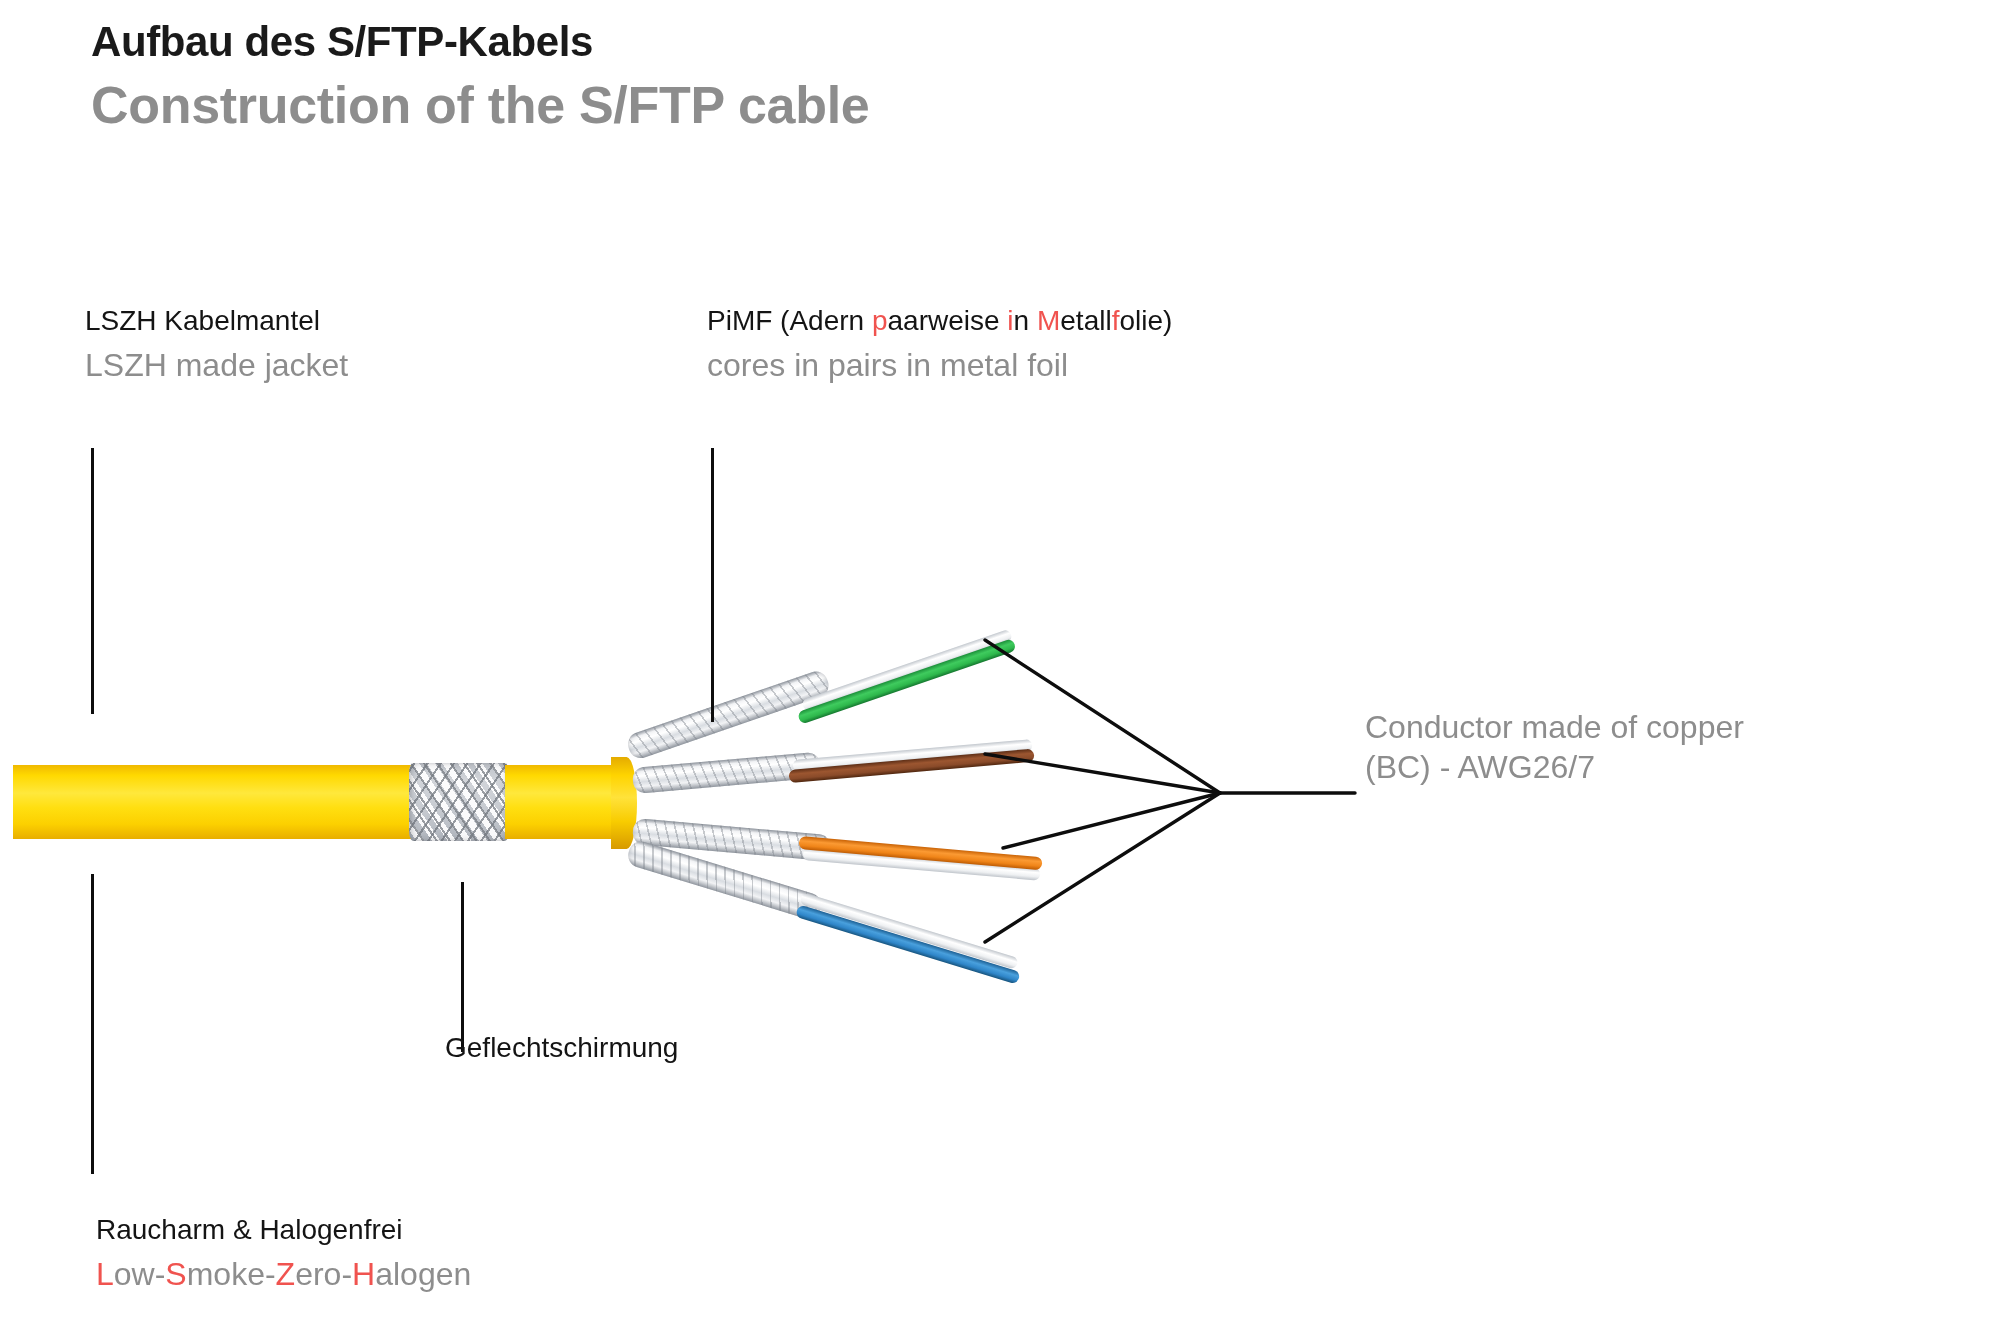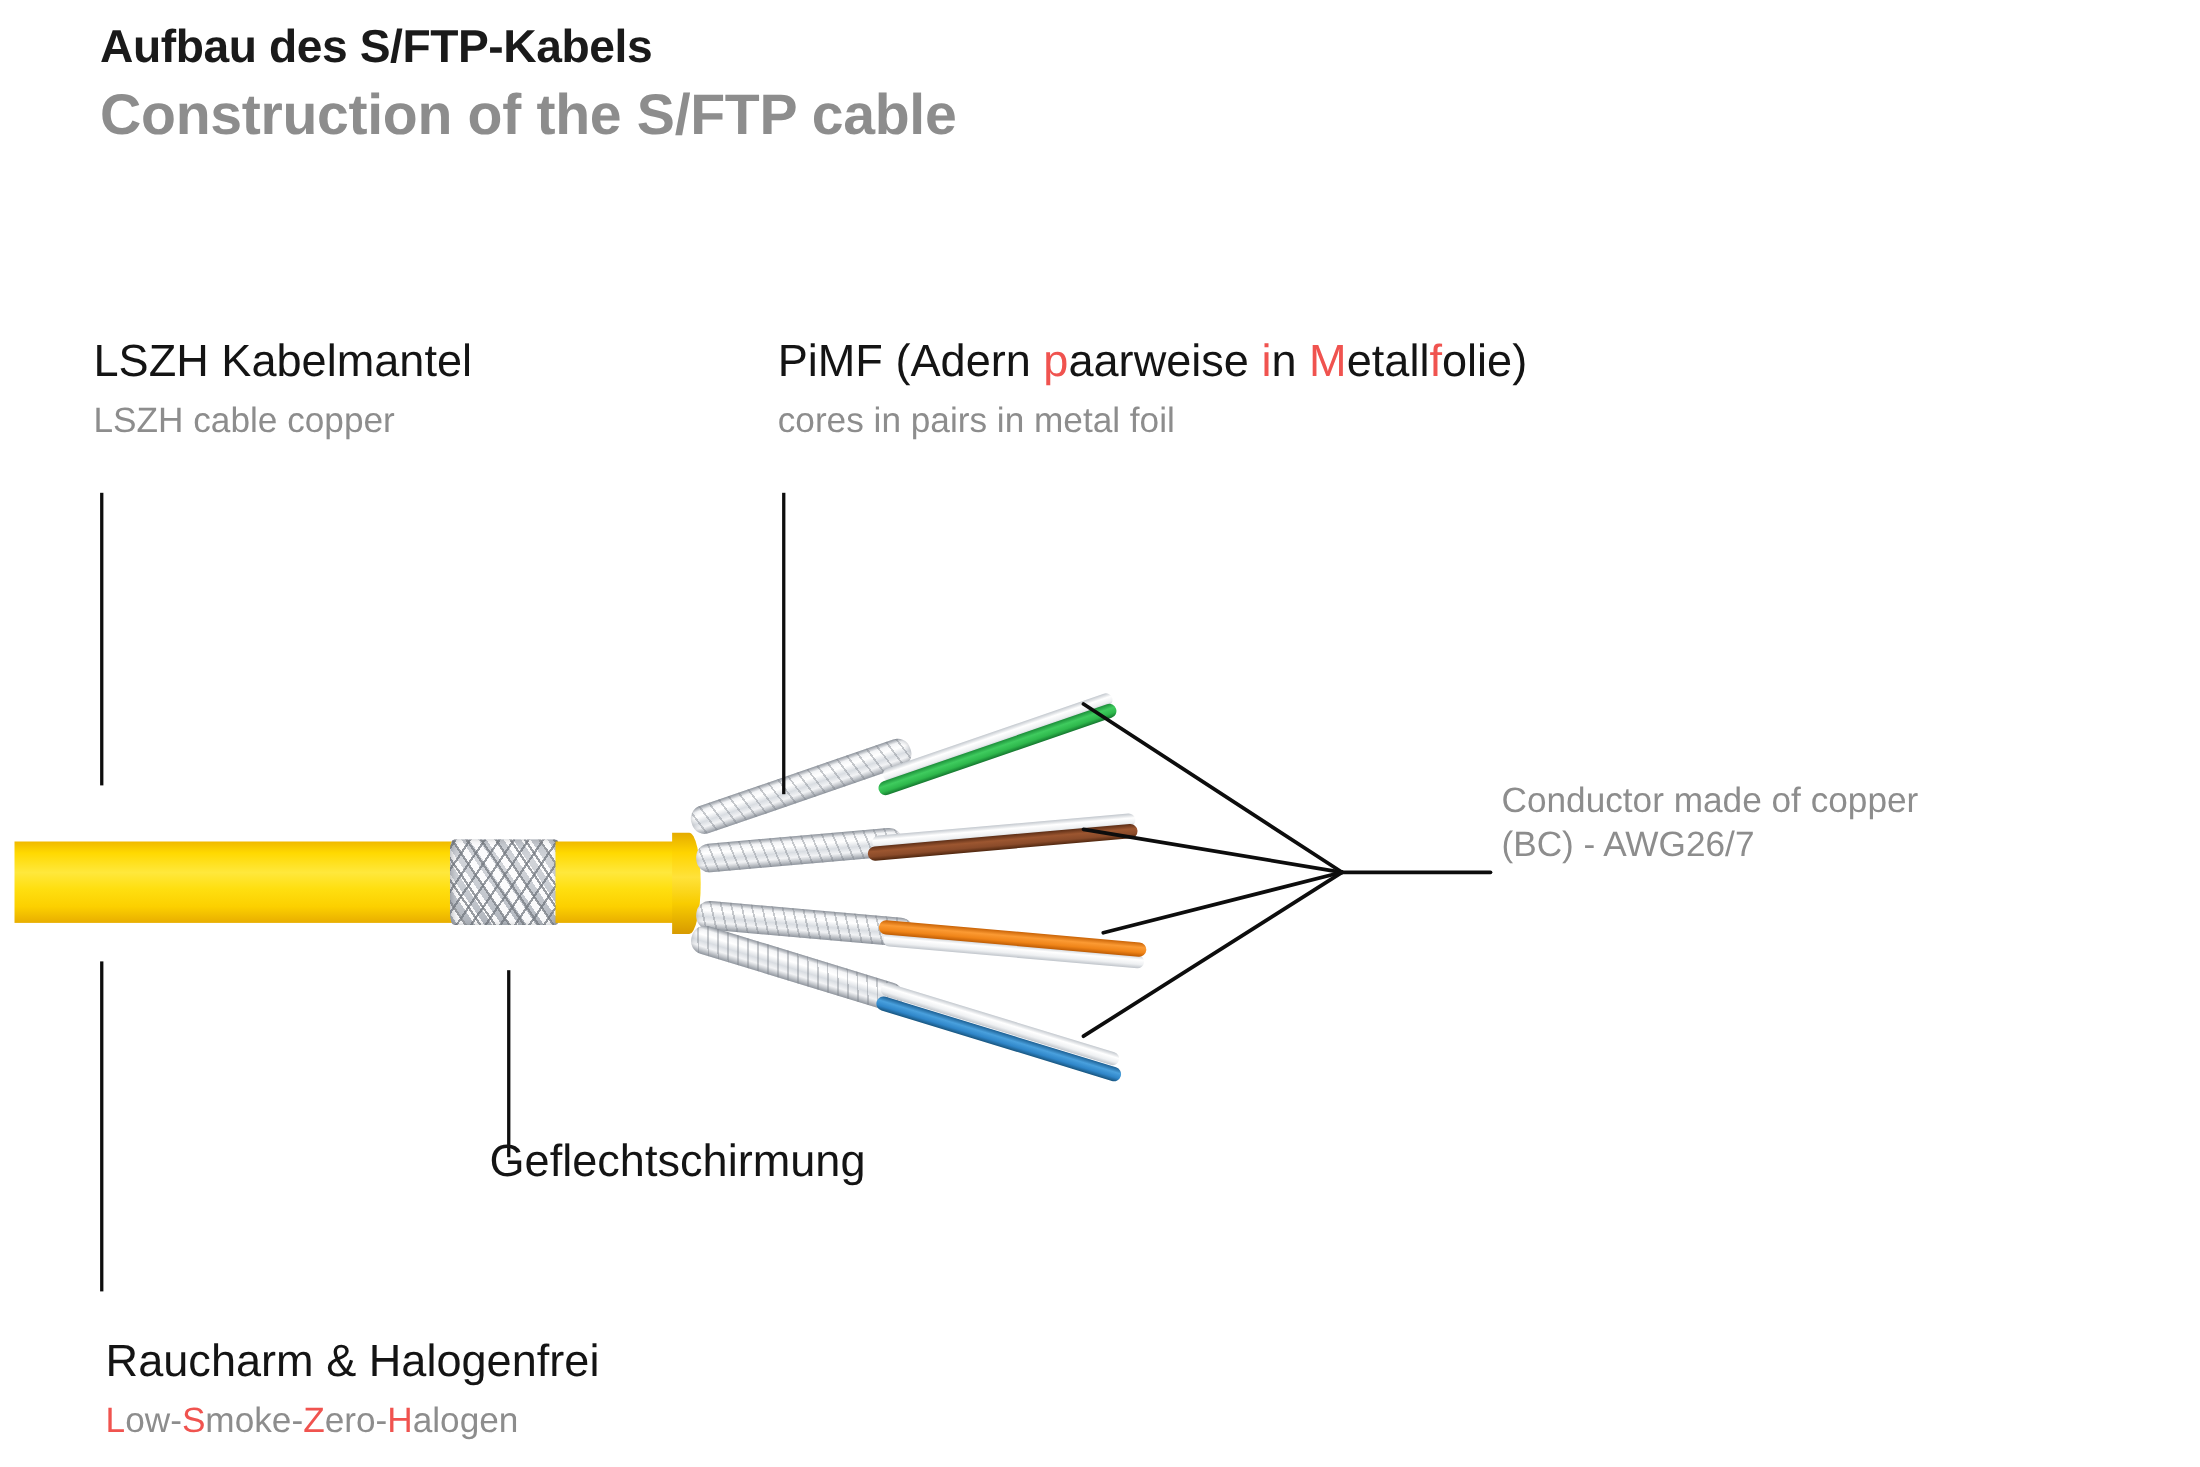--- a/index.html
+++ b/index.html
@@ -34,21 +34,21 @@
     color: #8d8d8d;
     letter-spacing: -0.3px;
     line-height: 1.15;
     margin-top: 10px;
     white-space: nowrap;
   }
 
   
   .callout { position: absolute; }
   .callout .de {
-    font-size: 41px;
+    font-size: 28px;
     color: #141414;
     line-height: 1.26;
     white-space: nowrap;
   }
   .callout .en {
     font-size: 32px;
     color: #8d8d8d;
     line-height: 1.26;
     white-space: nowrap;
     margin-top: 7px;
@@ -209,21 +209,21 @@
       <line x1="972" y1="640" x2="1207" y2="793"></line>
       <line x1="972" y1="754" x2="1207" y2="793"></line>
       <line x1="990" y1="848" x2="1207" y2="793"></line>
       <line x1="972" y1="942" x2="1207" y2="793"></line>
       <line x1="1207" y1="793" x2="1342" y2="793"></line>
     </g>
   </svg>
 
   <div class="callout" style="left:72px; top:303px;">
     <div class="de">LSZH Kabelmantel</div>
-    <div class="en">LSZH cable copper</div>
+    <div class="en">LSZH made jacket</div>
   </div>
 
   <div class="callout" style="left:694px; top:303px;">
     <div class="de"><span>PiMF (Adern </span><span class="hl">p</span><span>aarweise </span><span class="hl">i</span><span>n </span><span class="hl">M</span><span>etall</span><span class="hl">f</span><span>olie)</span></div>
     <div class="en">cores in pairs in metal foil</div>
   </div>
 
   <div class="callout" style="left:1352px; top:700px;">
     <div class="en">Conductor made of copper</div>
     <div class="en" style="margin-top:0;">(BC) - AWG26/7</div>

